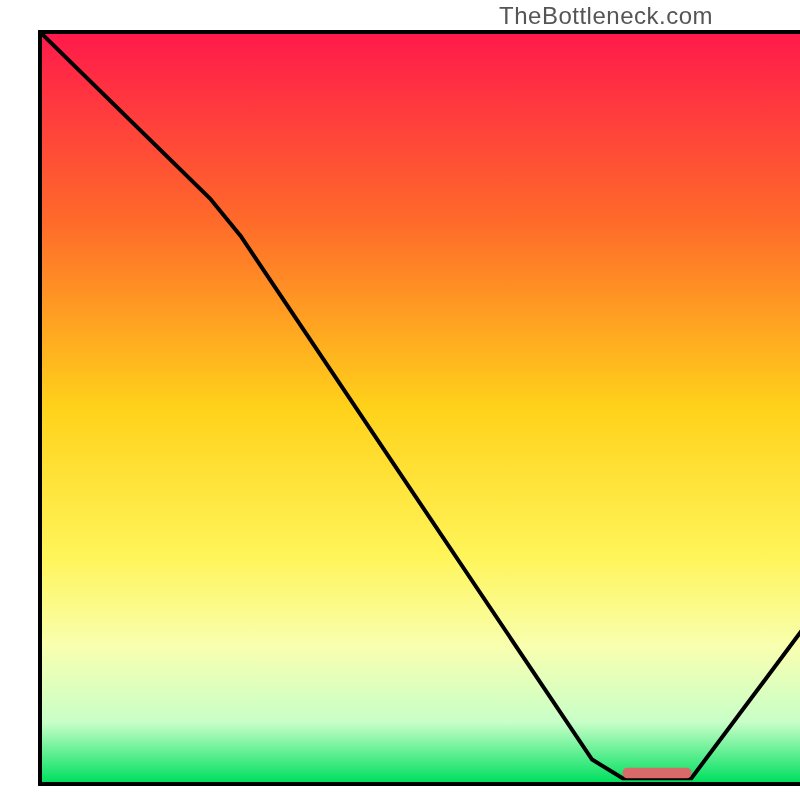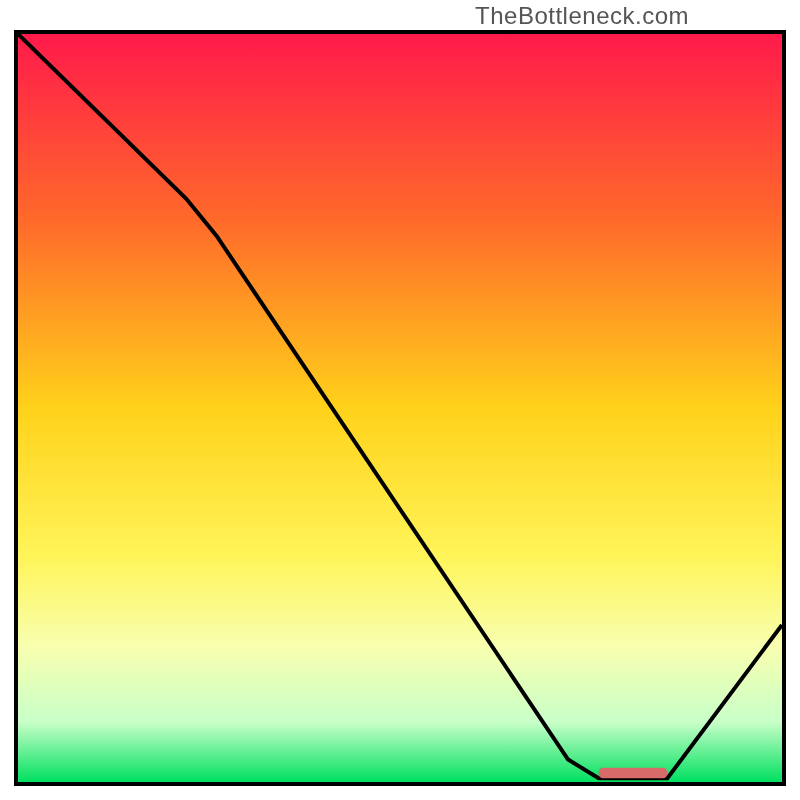--- a/index.html
+++ b/index.html
@@ -8,20 +8,21 @@
     width: 800px;
     height: 800px;
     overflow: hidden;
     background: #ffffff;
     font-family: Arial, Helvetica, sans-serif;
   }
   .container {
     position: relative;
     width: 699px;
     height: 800px;
+    margin-left: 24px;
   }
   .watermark {
     position: absolute;
     top: 2px;
     right: 10px;
     font-size: 24px;
     color: #555;
     font-weight: 500;
     letter-spacing: 0.5px;
     z-index: 10;

